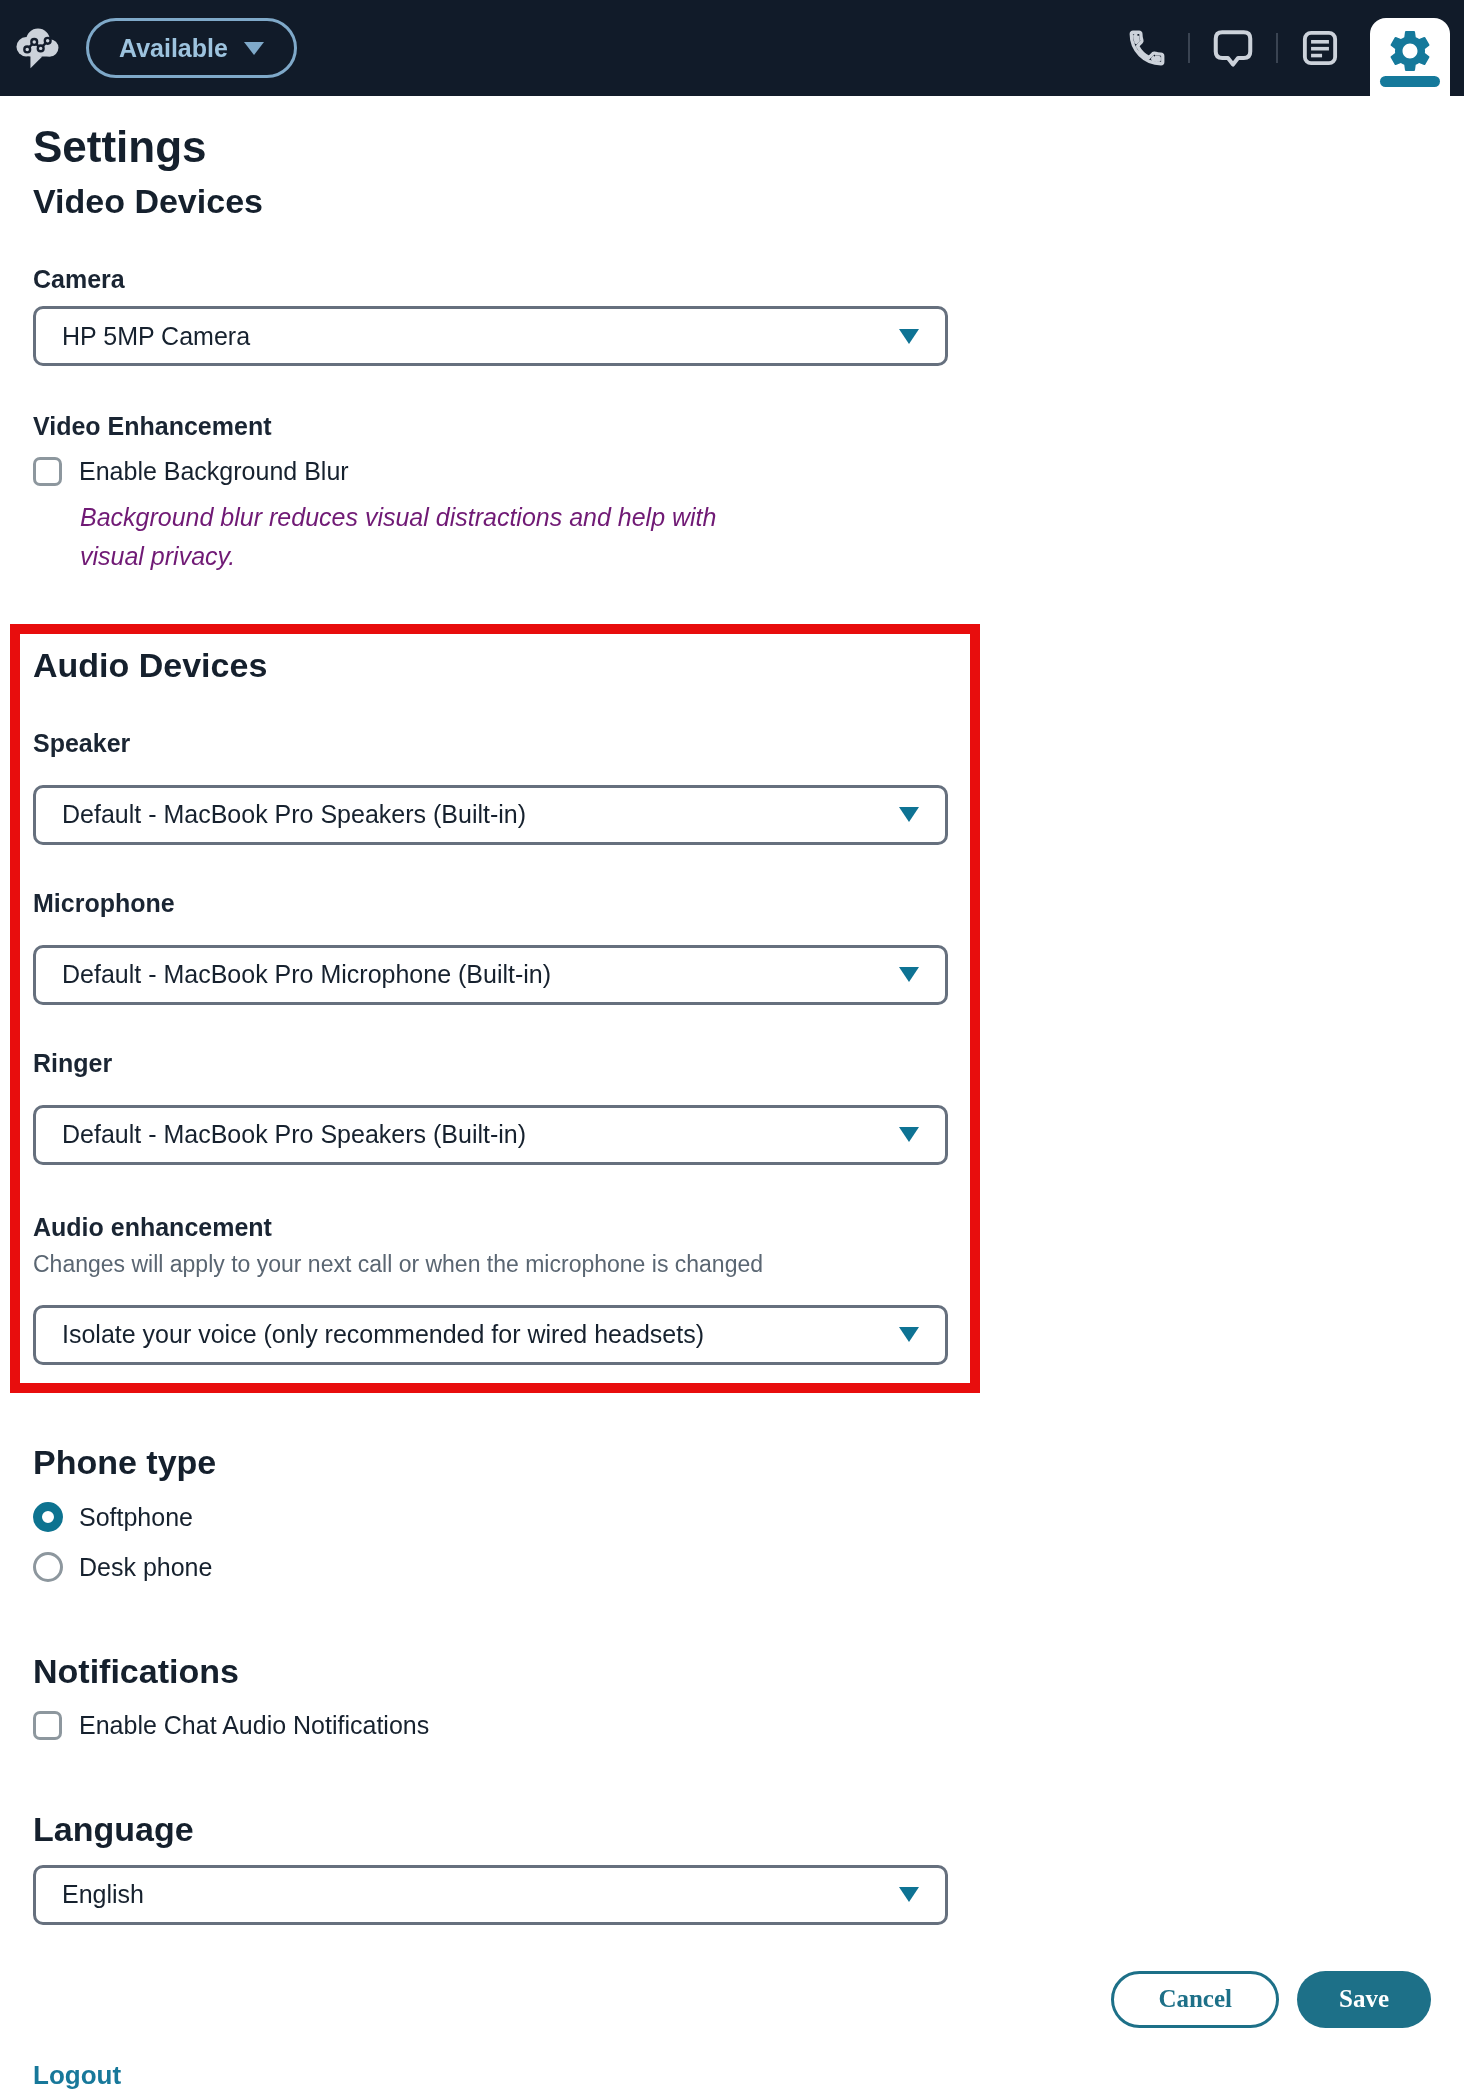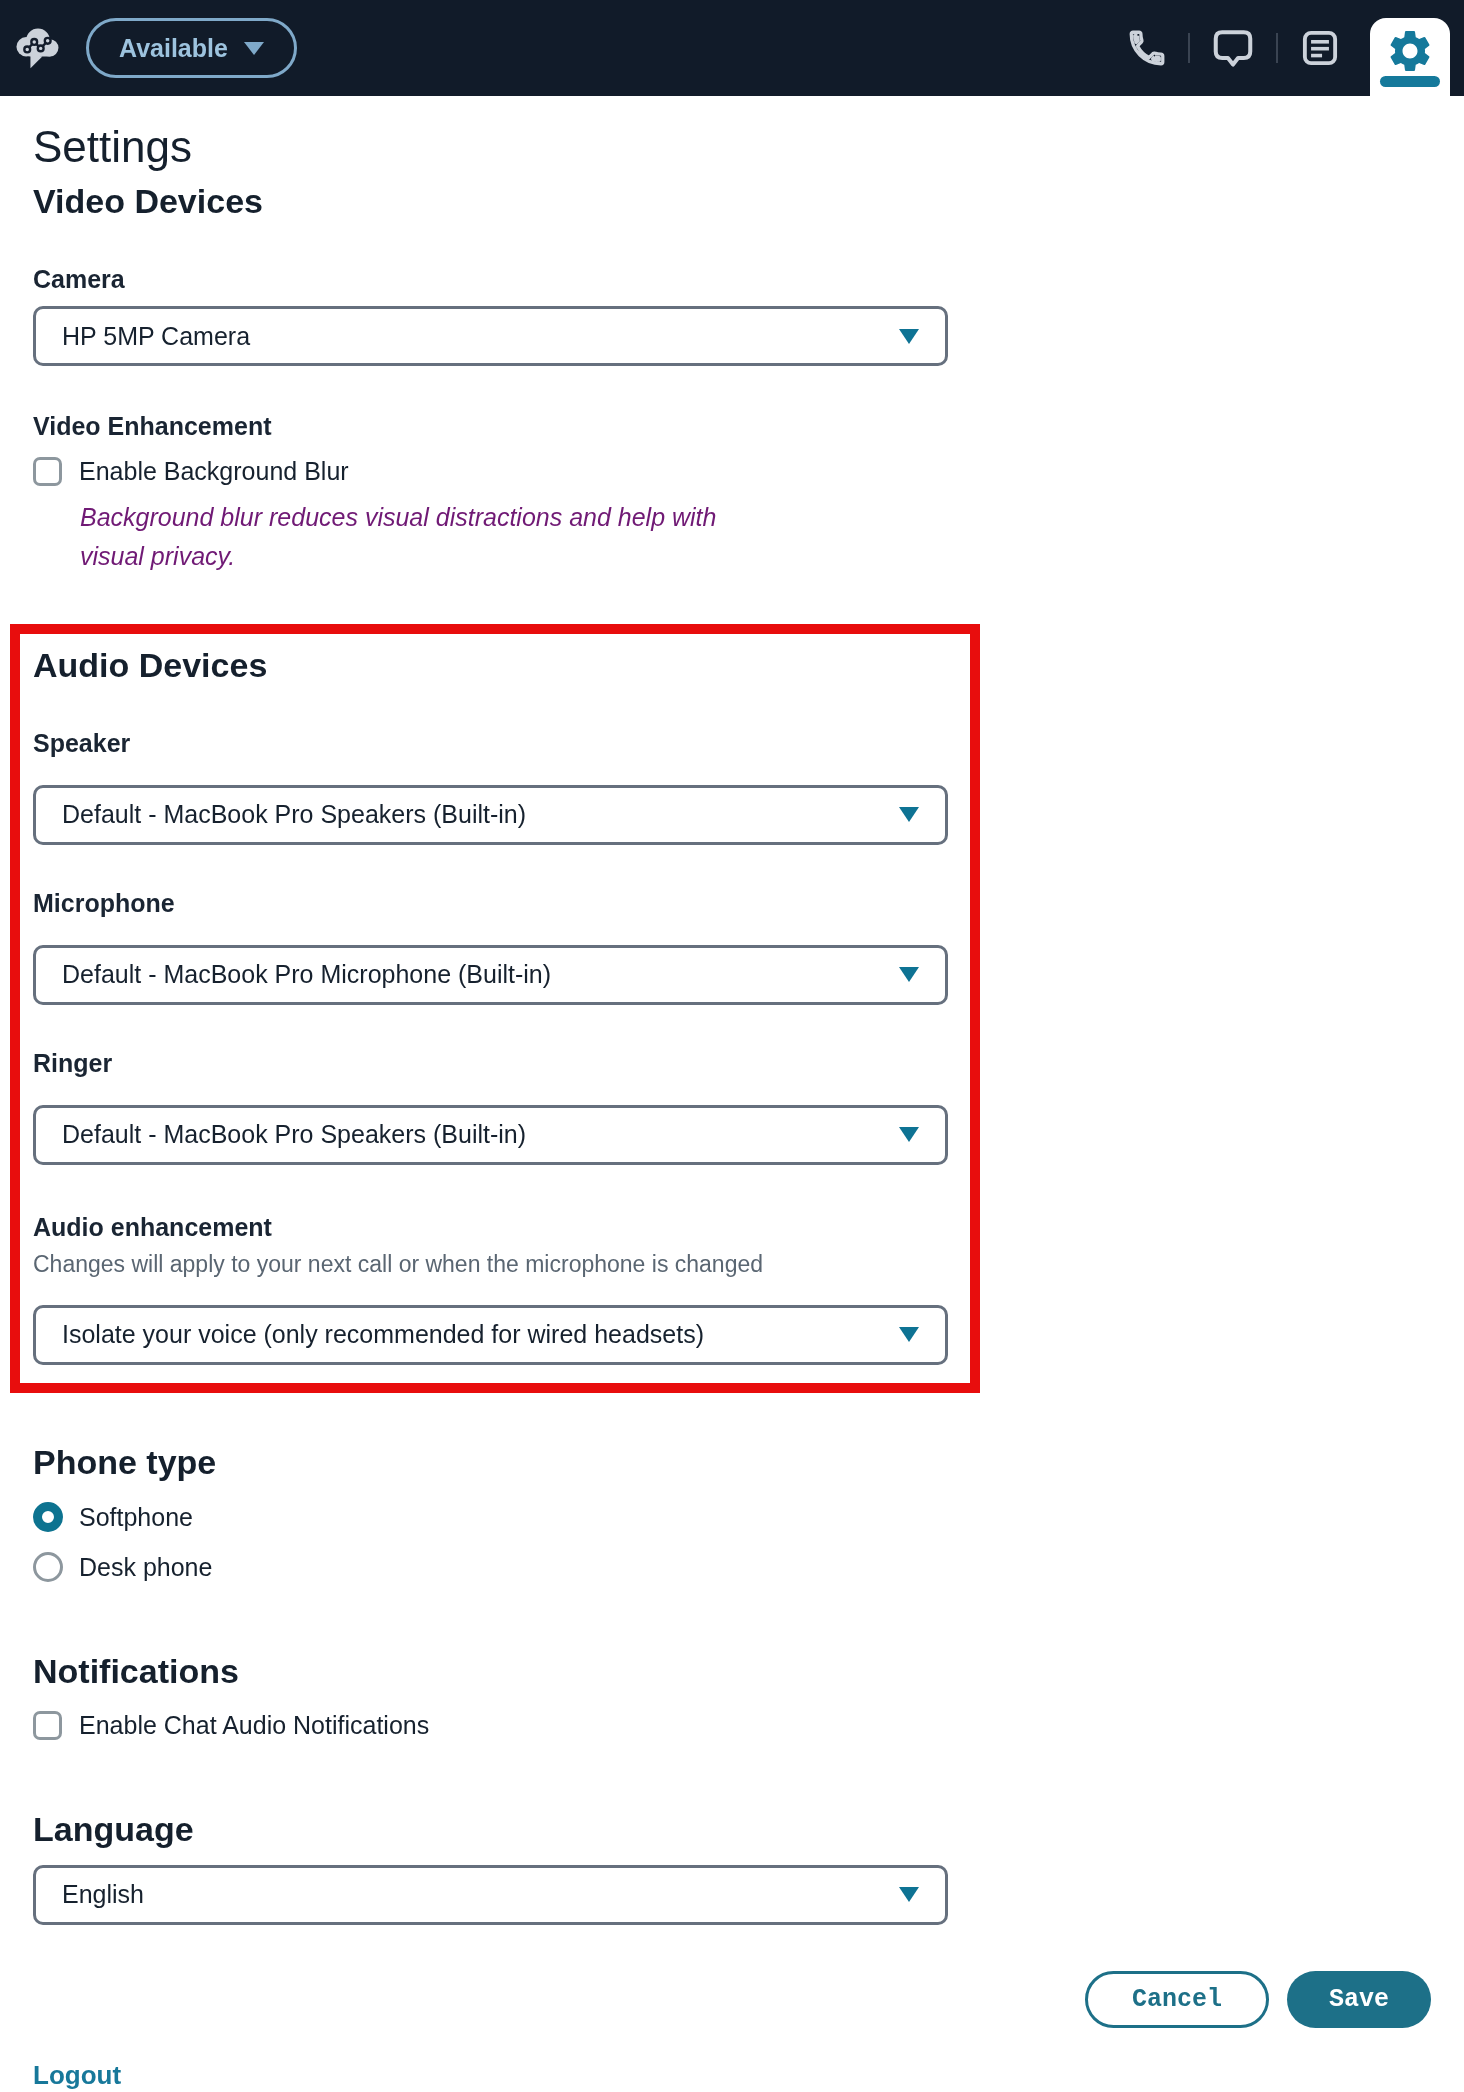--- a/index.html
+++ b/index.html
@@ -24,21 +24,21 @@
   .vdiv { width:2px; height:30px; background:#3a4452; margin:0 8px; }
   .gear-tab {
     width:80px; height:78px; background:#ffffff; border:none; border-radius:16px 16px 0 0;
     margin-left:16px; align-self:flex-end; position:relative; cursor:pointer;
     display:flex; justify-content:center; align-items:flex-start; padding-top:8px;
   }
   .gear-underline { position:absolute; bottom:9px; left:50%; transform:translateX(-50%); width:60px; height:11px; border-radius:6px; background:#15799b; }
 
   
   main { padding:0 33px 40px 33px; }
-  h1 { font-size:44px; font-weight:400; margin:26px 0 10px; color:#15202d; }
+  h1 { font-size:44px; font-weight:700; margin:26px 0 10px; color:#15202d; }
   h2 { font-size:34px; font-weight:700; color:#15202d; }
   .field-label { display:block; font-size:25px; font-weight:700; color:#1a2533; }
 
   .select {
     width:915px; height:60px; border:3px solid #66707e; border-radius:10px; background:#fff;
     display:flex; align-items:center; justify-content:space-between;
     padding:0 26px; font-size:25px; color:#16212e; cursor:pointer;
   }
   .select-caret { width:0; height:0; border-left:10px solid transparent; border-right:10px solid transparent; border-top:15px solid #0e7394; }
 
@@ -64,21 +64,21 @@
   .radio.off { border:3px solid #8d979e; }
   .radio-label { font-size:25px; }
 
   .mt-lg { margin-top:70px; }
   .lang-select { margin-top:16px; }
   .vd-label { margin-top:44px; margin-bottom:12px; }
   .ve-label { margin-top:46px; margin-bottom:16px; }
   .notif-check { margin-top:20px; }
 
   .btn-row { display:flex; justify-content:flex-end; gap:18px; margin-top:46px; }
-  .btn { height:57px; border-radius:29px; font-size:25px; font-weight:700; cursor:pointer; font-family:Liberation Mono, monospace; display:flex; align-items:center; }
+  .btn { height:57px; border-radius:29px; font-size:25px; font-weight:700; cursor:pointer; font-family:Liberation Serif, serif; display:flex; align-items:center; }
   .btn-cancel { background:#fff; border:3px solid #1d7088; color:#1d7088; padding:0 44px; }
   .btn-save { background:#1d7088; border:none; color:#ffffff; padding:0 42px; }
 
   .link { display:inline-block; color:#17789a; font-size:26px; font-weight:700; text-decoration:none; cursor:pointer; }
   .link-logs { margin-top:48px; }
   .link-logout { margin-top:32px; }
 </style>
 </head>
 <body>
 

